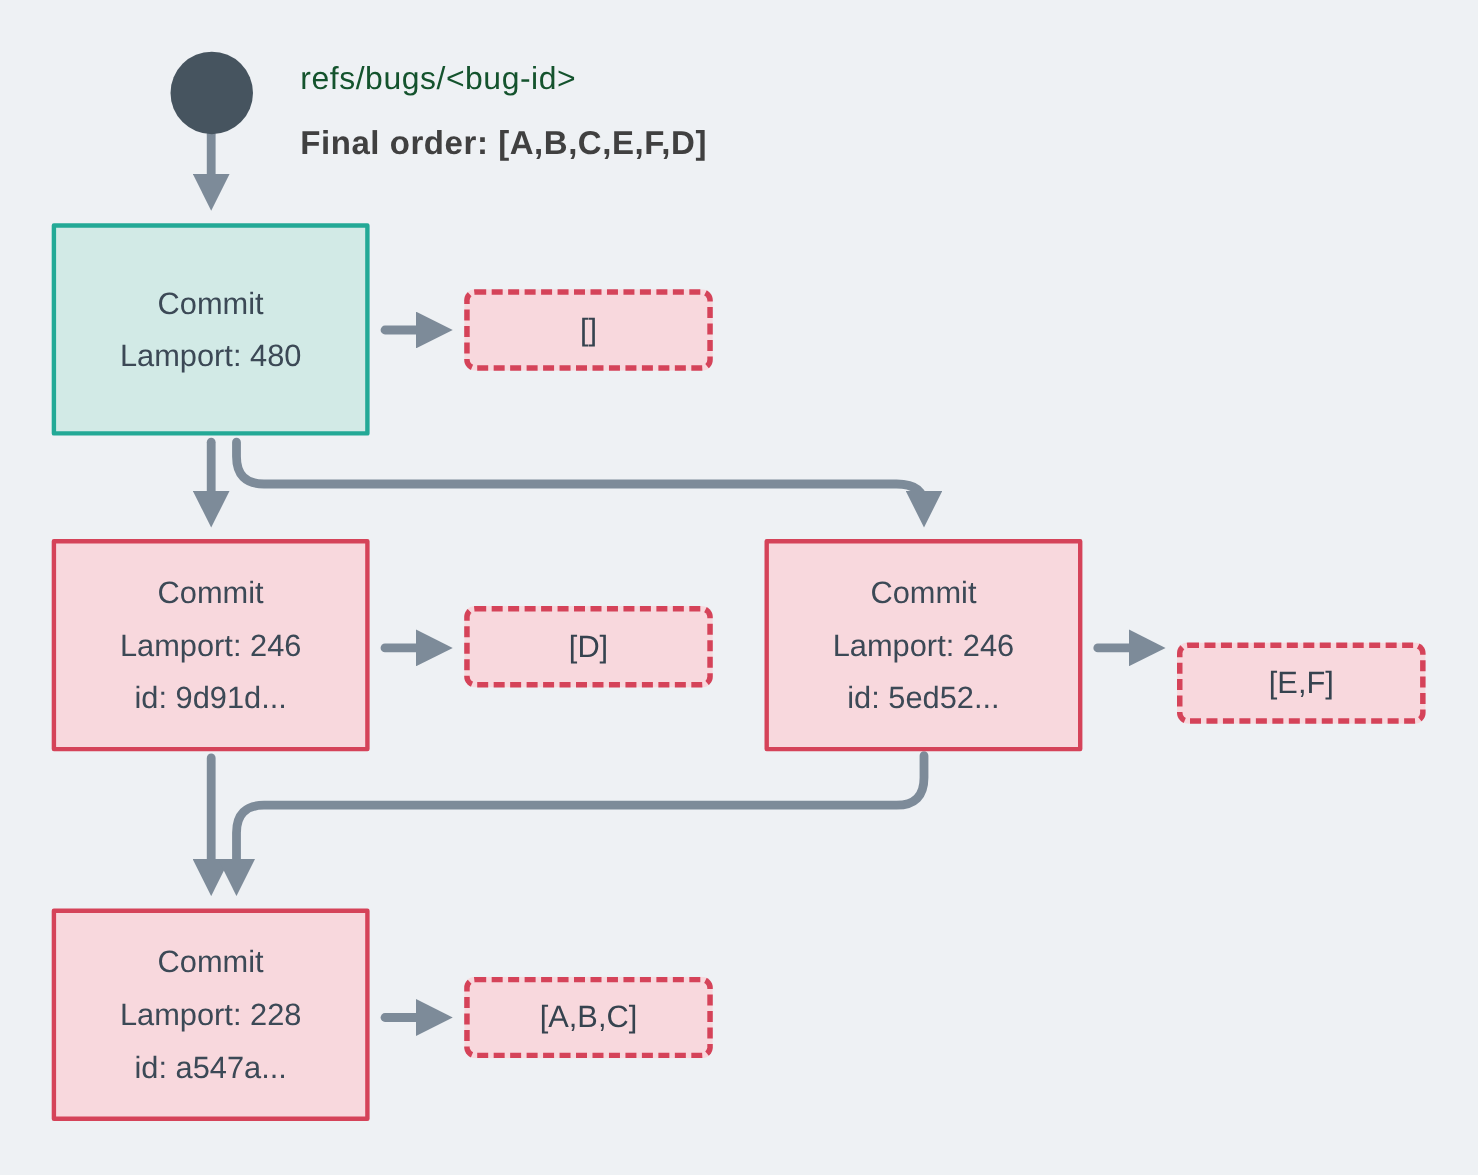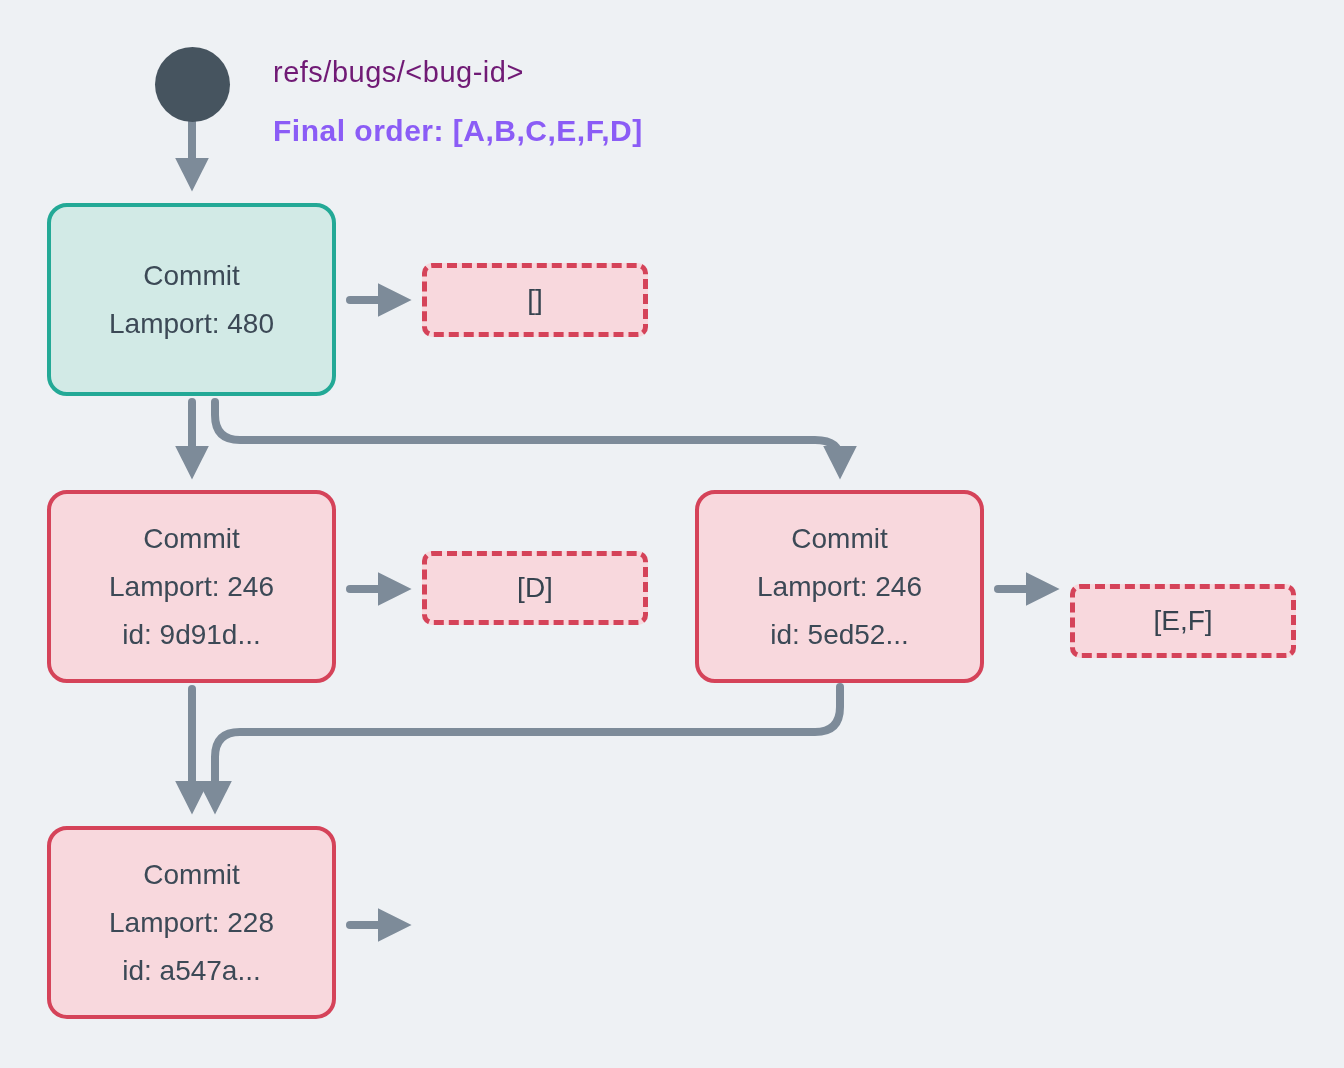--- a/index.html
+++ b/index.html
@@ -32,40 +32,40 @@
     height: 75px;
     border-radius: 50%;
     background: #46545f;
   }
   .ref-label {
     position: absolute;
     left: 273px;
     top: 56px;
     font-size: 29px;
     letter-spacing: 0.5px;
-    color: #701a75;
+    color: #14532d;
     white-space: nowrap;
     text-align: right;
   }
   .final-order {
     position: absolute;
     left: 273px;
     top: 114px;
     font-size: 30px;
     font-weight: bold;
     letter-spacing: 0.5px;
-    color: #8b5cf6;
+    color: #404040;
     white-space: nowrap;
   }
   .commit-node {
     position: absolute;
     width: 289px;
     height: 193px;
     box-sizing: border-box;
-    border-radius: 20px;
+    border-radius: 2px;
     display: flex;
     flex-direction: column;
     justify-content: center;
     align-items: center;
     font-size: 28px;
     line-height: 48px;
     text-align: center;
   }
   .commit-node.head {
     background: #d2eae6;
@@ -154,14 +154,17 @@
   </div>
 
   <div class="op-node pos-o1">
     <span>[D]</span>
   </div>
 
   <div class="op-node pos-o2">
     <span>[E,F]</span>
   </div>
 
+  <div class="op-node pos-o3">
+    <span>[A,B,C]</span>
+  </div>
 
 </div>
 
 </body></html>

